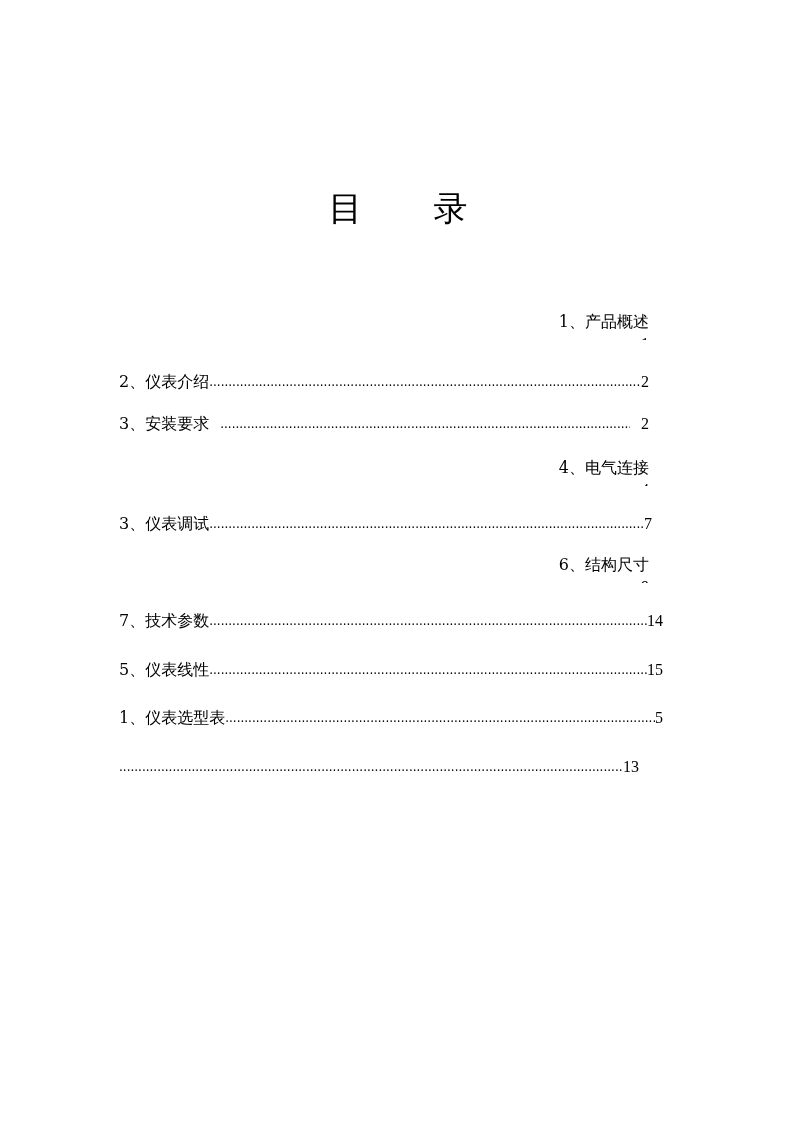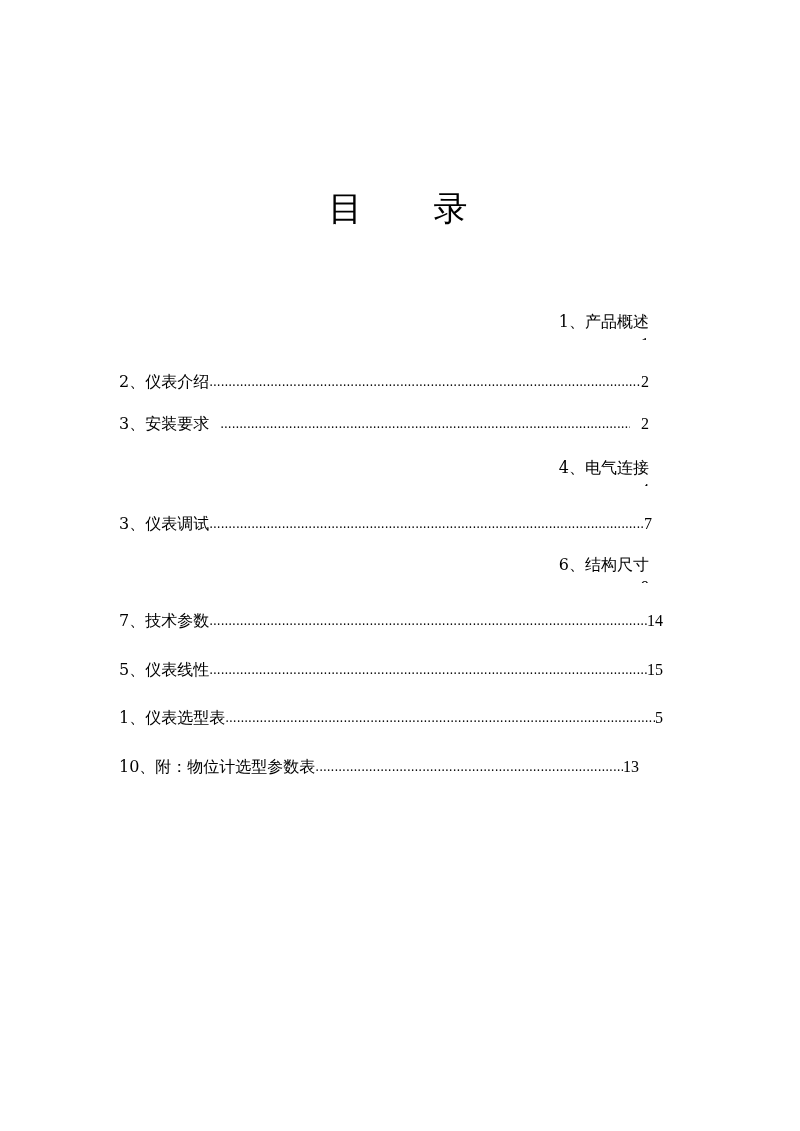--- a/index.html
+++ b/index.html
@@ -59,17 +59,16 @@
     <span class="label">5、仪表线性</span>
     <span class="dots">............................................................................................................................................................................................................................................................................................................</span>
     <span class="page">15</span>
   </div>
   <div class="row" style="top: 388px; width: 544px;">
     <span class="label">1、仪表选型表</span>
     <span class="dots">............................................................................................................................................................................................................................................................................................................</span>
     <span class="page">5</span>
   </div>
   <div class="row" style="top: 437px; width: 520px;">
-    <span class="label">10、附：物位计选型参数表</span>
     <span class="dots">............................................................................................................................................................................................................................................................................................................</span>
     <span class="page">13</span>
   </div>
 </div>
 
 </body></html>

